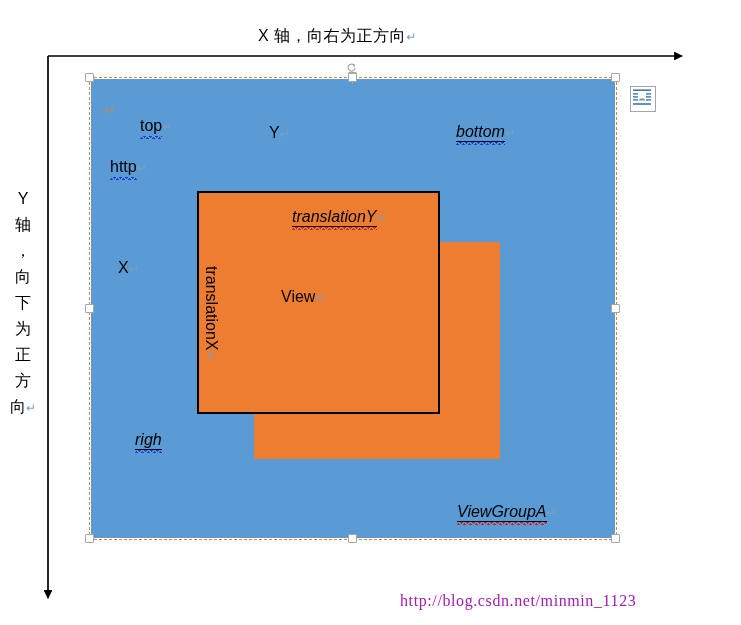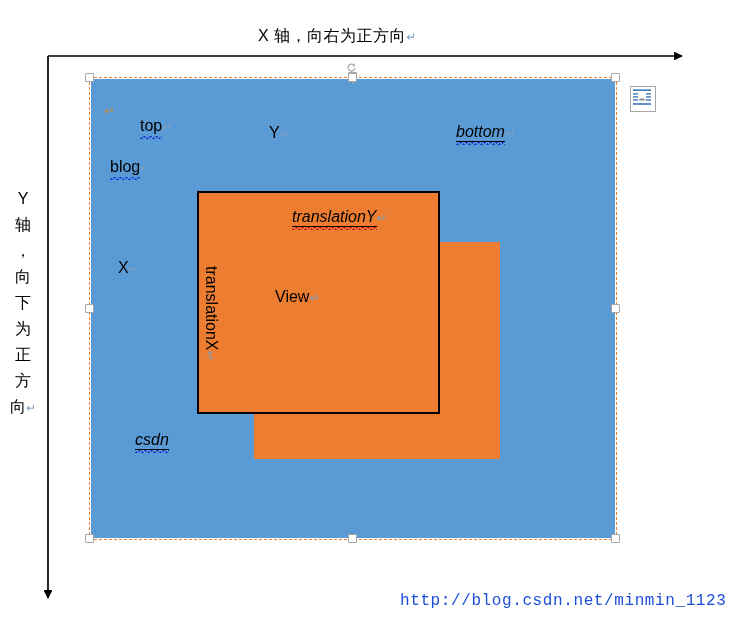--- a/index.html
+++ b/index.html
@@ -118,44 +118,44 @@
   }
   .underline-solid .txt { border-bottom: 1.2px solid #000; font-style: italic; }
 
   .lbl-top    { left: 140px; top: 117px; }
   .lbl-left   { left: 110px; top: 158px; }
   .lbl-bottom { left: 456px; top: 123px; }
   .lbl-righ   { left: 135px; top: 431px; }
   .lbl-viewgroup { left: 457px; top: 503px; }
   .lbl-Y      { left: 269px; top: 124px; }
   .lbl-X      { left: 118px; top: 259px; }
-  .lbl-view   { left: 275px; top: 288px; }
+  .lbl-view   { left: 281px; top: 288px; }
   .lbl-transY { left: 292px; top: 208px; text-align: center; }
   .lbl-transX {
     left: 196px; top: 266px;
     width: 120px;
     transform: rotate(90deg);
     transform-origin: 12px 12px;
   }
 
   
   .layout-icon {
     left: 630px; top: 86px;
     width: 26px; height: 26px;
     background: #ffffff;
     border: 1.5px solid #a6a6a6;
     box-sizing: border-box;
   }
 
   
   .watermark {
     left: 400px; top: 592px;
-    font-family: Liberation Mono, monospace;
+    font-family: Liberation Serif, serif;
     font-size: 16px;
-    color: #1d4ed8;
+    color: #a21caf;
     letter-spacing: 0.6px;
     white-space: nowrap;
   }
 </style>
 </head>
 <body>
 
 <div id="canvas">
 
   <svg class="abs" width="741" height="625" style="left:0;top:0;">
@@ -236,31 +236,34 @@
 
   <div class="abs orange-back-rect"></div>
 
   <div class="abs view-rect"></div>
 
   <div class="abs lbl lbl-top wavy-blue">
     <span class="txt">top</span><span class="pilcrow">↵</span>
   </div>
 
   <div class="abs lbl lbl-left wavy-blue">
-    <span class="txt">blog</span><span class="pilcrow">↵</span>
+    <span class="txt">http</span><span class="pilcrow">↵</span>
   </div>
 
   <div class="abs lbl lbl-bottom wavy-blue underline-solid">
     <span class="txt">bottom</span><span class="pilcrow">↵</span>
   </div>
 
   <div class="abs lbl lbl-righ wavy-blue underline-solid">
-    <span class="txt">csdn</span>
-  </div>
-
+    <span class="txt">righ</span>
+  </div>
+
+  <div class="abs lbl lbl-viewgroup wavy-red underline-solid">
+    <span class="txt">ViewGroupA</span><span class="pilcrow">↵</span>
+  </div>
 
   <div class="abs lbl lbl-Y">
     <span class="txt">Y</span><span class="pilcrow">↵</span>
   </div>
 
   <div class="abs lbl lbl-X">
     <span class="txt">X</span><span class="pilcrow">↵</span>
   </div>
 
   <div class="abs lbl lbl-view">

